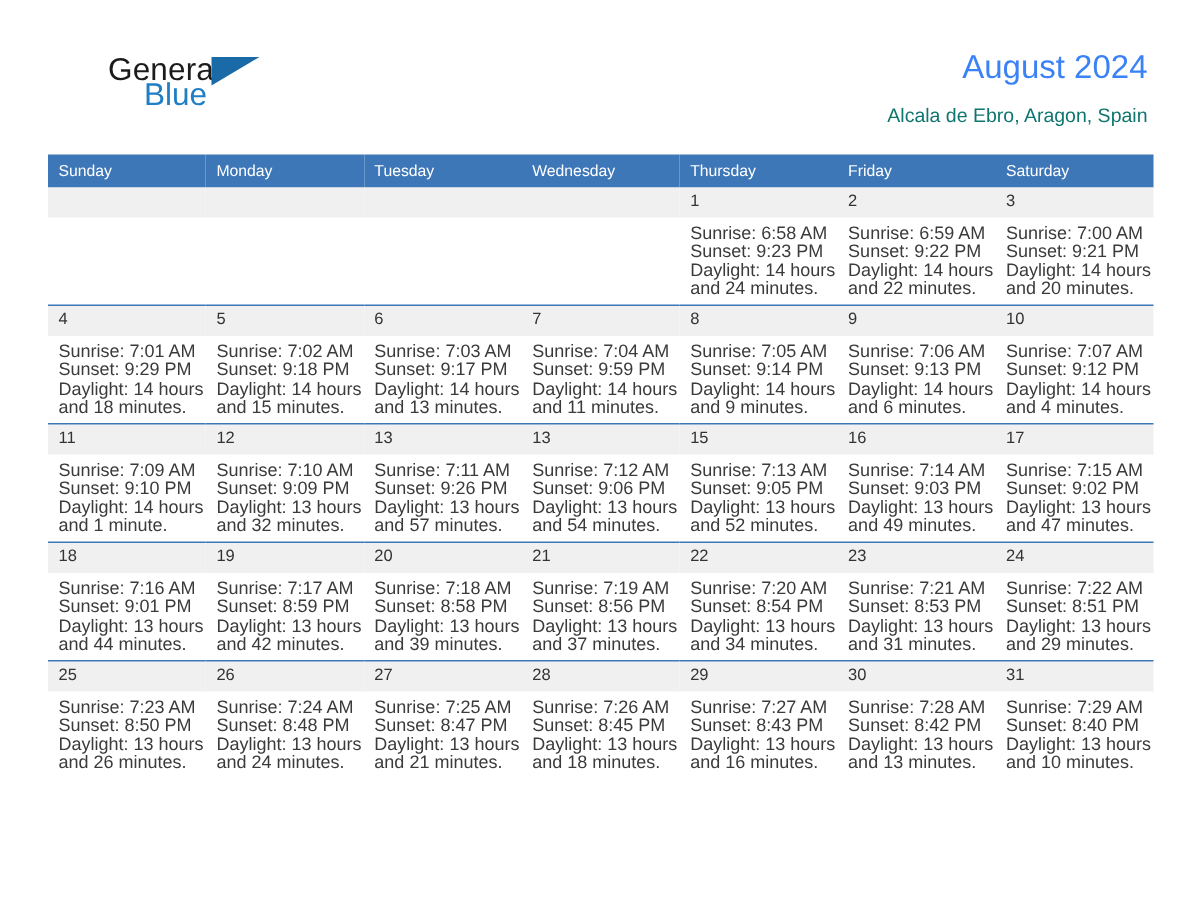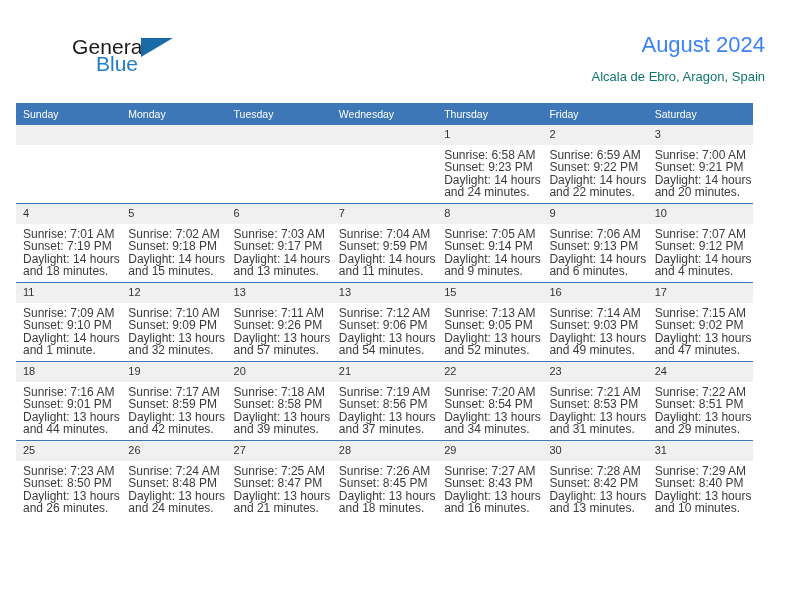--- a/index.html
+++ b/index.html
@@ -85,21 +85,21 @@
     font-size: 13px;
     color: #0f766e;
     line-height: 20px;
     margin-top: 5px;
     white-space: nowrap;
   }
 
   
   .calendar {
     position: absolute;
-    left: 16px;
+    left: 32px;
     top: 103px;
     width: 737px;
     border-collapse: collapse;
     table-layout: fixed;
   }
 
   .calendar th {
     background: #3d77b8;
     color: #ffffff;
     font-size: 10.5px;
@@ -216,21 +216,21 @@
               <div>Daylight: 14 hours</div>
               <div>and 20 minutes.</div>
             </div>
           </td>
         </tr>
         <tr>
           <td>
             <div class="daynum">4</div>
             <div class="info">
               <div>Sunrise: 7:01 AM</div>
-              <div>Sunset: 7:19 PM</div>
+              <div>Sunset: 9:29 PM</div>
               <div>Daylight: 14 hours</div>
               <div>and 18 minutes.</div>
             </div>
           </td>
           <td>
             <div class="daynum">5</div>
             <div class="info">
               <div>Sunrise: 7:02 AM</div>
               <div>Sunset: 9:18 PM</div>
               <div>Daylight: 14 hours</div>

